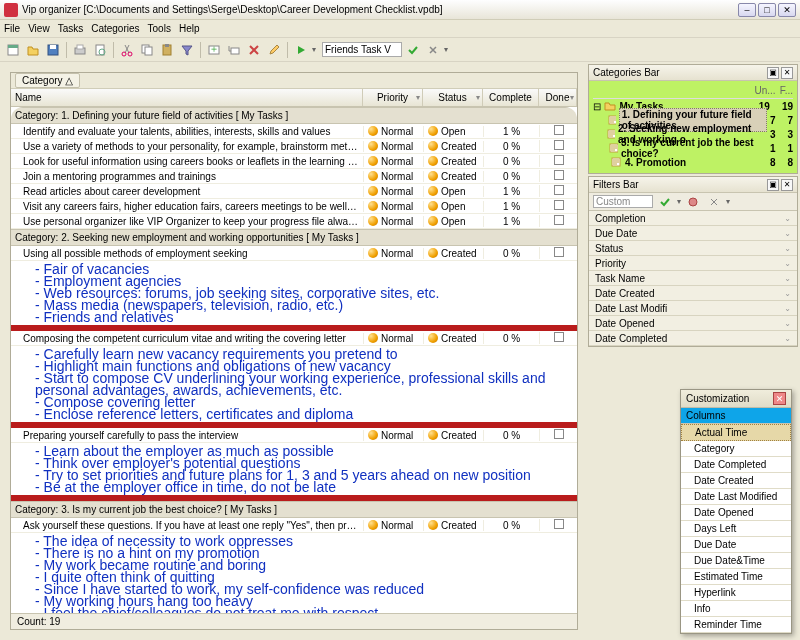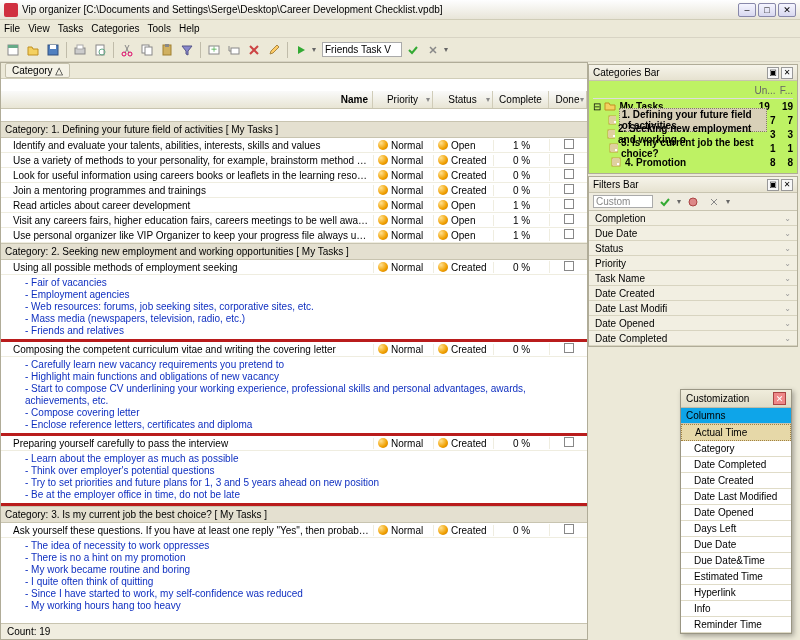--- a/index.html
+++ b/index.html
@@ -10,40 +10,40 @@
 .app-icon { width: 14px; height: 14px; background: #d03040; border-radius: 2px; }
 .win-btns { display: flex; gap: 2px; }
 .win-btn { width: 18px; height: 14px; background: linear-gradient(#f5f5ff,#d8d8ef); border: 1px solid #88a; border-radius: 2px; display: flex; align-items: center; justify-content: center; font-size: 9px; }
 .menubar { height: 18px; display: flex; align-items: center; padding: 0 4px; gap: 8px; background: #ece9d8; border-bottom: 1px solid #d8d4c4; }
 .menubar span { cursor: default; }
 .toolbar { height: 24px; display: flex; align-items: center; padding: 2px 4px; gap: 2px; background: #ece9d8; border-bottom: 1px solid #d8d4c4; }
 .tbtn { width: 18px; height: 18px; border: 1px solid transparent; border-radius: 2px; display: flex; align-items: center; justify-content: center; }
 .tsep { width: 1px; height: 16px; background: #c0bcaa; margin: 0 2px; }
 .default-view { font-size: 10px; border: 1px solid #aaa; background: #fff; padding: 1px 2px; width: 80px; margin-left: 4px; }
 .content { flex: 1; display: flex; overflow: hidden; }
-.main { flex: 1; display: flex; flex-direction: column; border: 1px solid #b0ac98; margin: 0; background: #fff; overflow: hidden; gap: 12px; }
+.main { flex: 1; display: flex; flex-direction: column; border: 1px solid #b0ac98; margin: 10px; background: #fff; overflow: hidden; }
 .grouprow { background: #ece9d8; border-bottom: 1px solid #d0cdb8; padding: 2px 4px; height: 16px; display: flex; align-items: center; }
 .grouprow .cat-btn { border: 1px solid #c4c0ac; background: #f4f2e6; padding: 1px 6px; border-radius: 2px; font-size: 10px; }
 .grid-head { display: flex; background: linear-gradient(#fafafa,#e8e5d4); border-bottom: 1px solid #c8c4b0; height: 18px; }
 .gh { border-right: 1px solid #d0ccb8; padding: 2px 4px; display: flex; align-items: center; justify-content: center; position: relative; }
-.gh.name { flex: 1; justify-content: flex-end; font-weight: bold; }
+.gh.name { flex: 1; justify-content: flex-start; }
 .gh.pri { width: 60px; } .gh.sta { width: 60px; } .gh.comp { width: 56px; } .gh.done { width: 38px; }
 .drop-arrow { position: absolute; right: 2px; font-size: 8px; color: #888; }
-.grid-body { flex: 1; overflow: auto; }
+.grid-body { flex: 1; overflow: auto; border-radius: 12px; }
 .cat-hdr { background: #e4e0d0; border-top: 1px solid #c8c4b0; border-bottom: 1px solid #c8c4b0; padding: 2px 4px; font-size: 10px; }
 .row { display: flex; border-bottom: 1px solid #efede0; height: 15px; align-items: center; }
 .cell { padding: 0 4px; font-size: 10px; overflow: hidden; white-space: nowrap; text-overflow: ellipsis; }
 .cell.name { flex: 1; padding-left: 12px; }
 .cell.pri { width: 60px; border-left: 1px solid #efede0; display: flex; align-items: center; gap: 3px; }
 .cell.sta { width: 60px; border-left: 1px solid #efede0; display: flex; align-items: center; gap: 3px; }
 .cell.comp { width: 56px; border-left: 1px solid #efede0; text-align: center; }
 .cell.done { width: 38px; border-left: 1px solid #efede0; text-align: center; }
 .ball { width: 10px; height: 10px; background: radial-gradient(circle at 30% 30%, #ffe090, #f0a000 60%, #c07000); border-radius: 50%; display: inline-block; }
 .cbox { width: 10px; height: 10px; border: 1px solid #888; background: #fff; display: inline-block; }
-.notes { padding: 2px 16px 2px 24px; color: #1030c0; font-size: 10px; border-bottom: 3px solid #b91c1c; line-height: 12px; white-space: pre-wrap; }
+.notes { padding: 2px 16px 2px 24px; color: #1030c0; font-size: 14px; border-bottom: 6px solid #b91c1c; line-height: 12px; white-space: pre-wrap; }
 .footer { height: 16px; border-top: 1px solid #c8c4b0; background: #f0ede0; padding: 1px 6px; display: flex; align-items: center; }
 .side { width: 210px; display: flex; flex-direction: column; gap: 2px; margin: 2px 2px 2px 0; }
 .panel { border: 1px solid #b0ac98; background: #efece0; }
 .phead { background: linear-gradient(#f6f4ea,#e6e2d0); border-bottom: 1px solid #c8c4b0; padding: 2px 4px; display: flex; align-items: center; justify-content: space-between; height: 16px; }
 .phead .tools { display: flex; gap: 2px; }
 .pbox { width: 12px; height: 12px; border: 1px solid #999; background: #f8f8f8; display: flex; align-items: center; justify-content: center; font-size: 8px; }
 .tree { padding: 4px; background: #bef264; font-size: 10px; }
 .tree-row { display: flex; align-items: center; gap: 3px; height: 14px; }
 .tree-indent { width: 14px; }
 .tree-sel { background: #d8d0b8; border: 1px dotted #808060; padding: 0 2px; }

